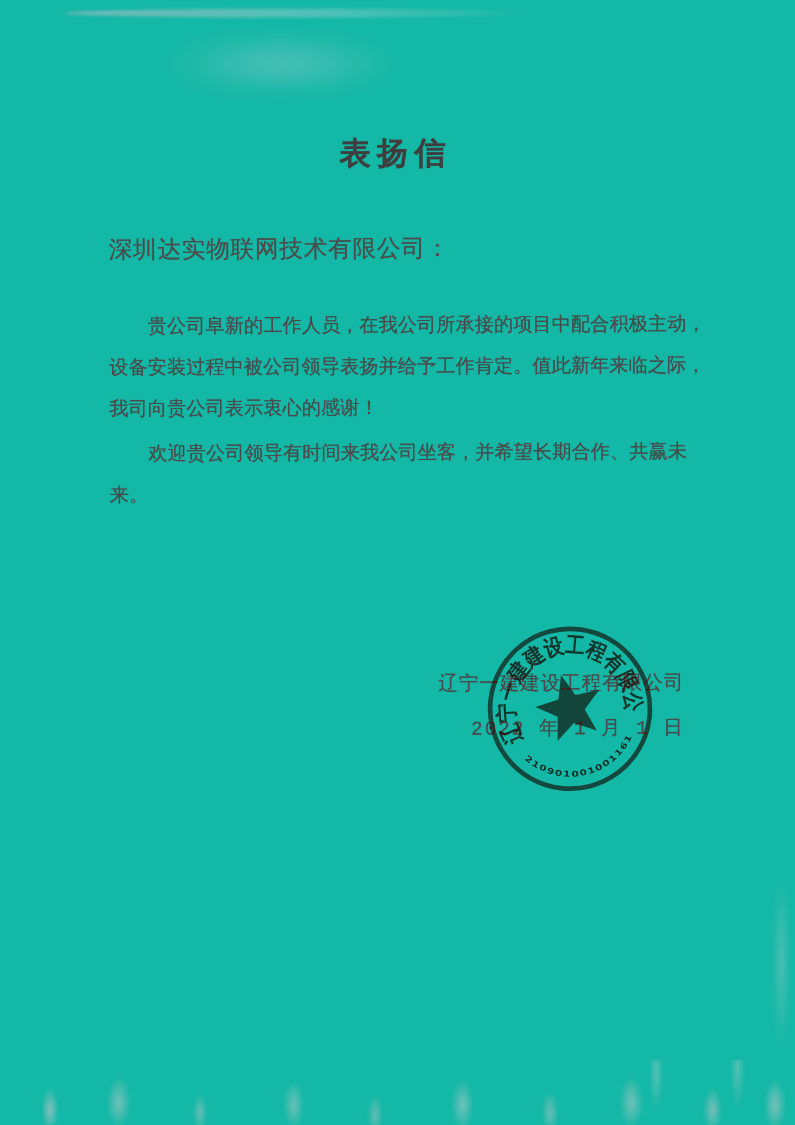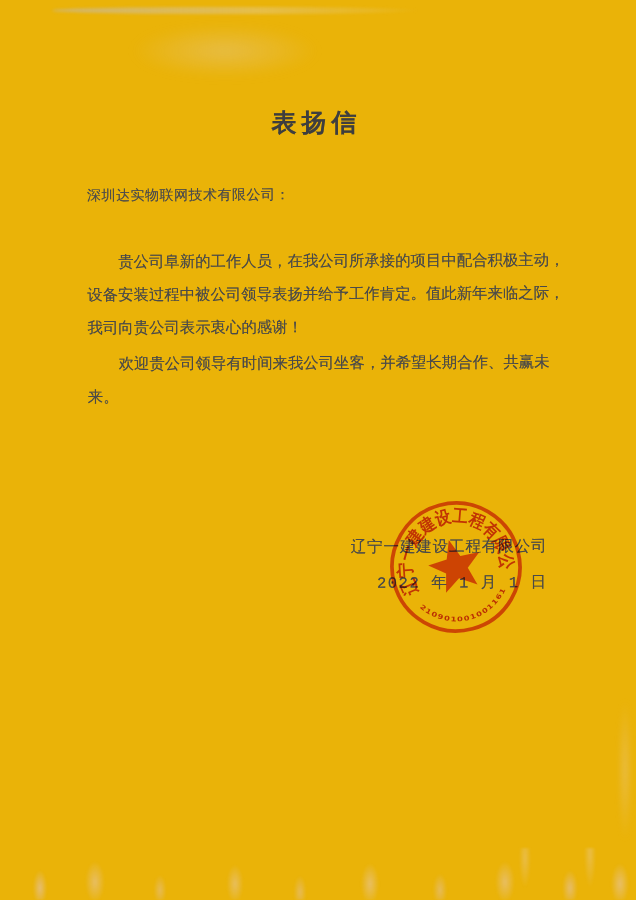--- a/index.html
+++ b/index.html
@@ -1,19 +1,19 @@
 <!DOCTYPE html>
 <html><head>
 <meta charset="utf-8">
 <style>
   html,body{margin:0;padding:0;background:#ffffff;}
   .page{
     position:relative;
     width:636px;height:900px;
-    background:#eab308;
+    background:#14b8a6;
     overflow:hidden;
     font-family:"Liberation Serif","DejaVu Serif",serif;
     color:#474747;
   }
   
   .artifact-top{
     position:absolute;left:52px;top:7px;width:372px;height:7px;
     background:linear-gradient(90deg,rgba(190,185,196,.55),rgba(222,216,226,.30) 55%,rgba(230,226,232,.12) 85%,transparent);
     filter:blur(1.4px);border-radius:50%;
   }
@@ -51,21 +51,21 @@
     text-shadow:0 0 .6px rgba(70,70,70,.6);
   }
   .title{
     position:absolute;left:0;top:106px;width:636px;margin:0;
     text-align:center;
     font-size:25px;font-weight:600;letter-spacing:5px;
     color:#3e3e3e;
   }
   .salutation{
     position:absolute;left:88px;top:186px;
-    font-size:14px;color:#4c4c4c;letter-spacing:.5px;
+    font-size:19px;color:#4c4c4c;letter-spacing:.5px;
   }
   .para{position:absolute;left:88px;width:462px;font-size:15.4px;color:#4a4a4a;}
   .para .line{height:33px;line-height:22px;white-space:nowrap;letter-spacing:0;}
   .para .indent{text-indent:31px;}
   .para1{top:250px;}
   .para2{top:352px;}
   .signature{
     position:absolute;right:89px;top:537px;
     text-align:right;font-size:15.6px;color:#4a4a4a;
   }

